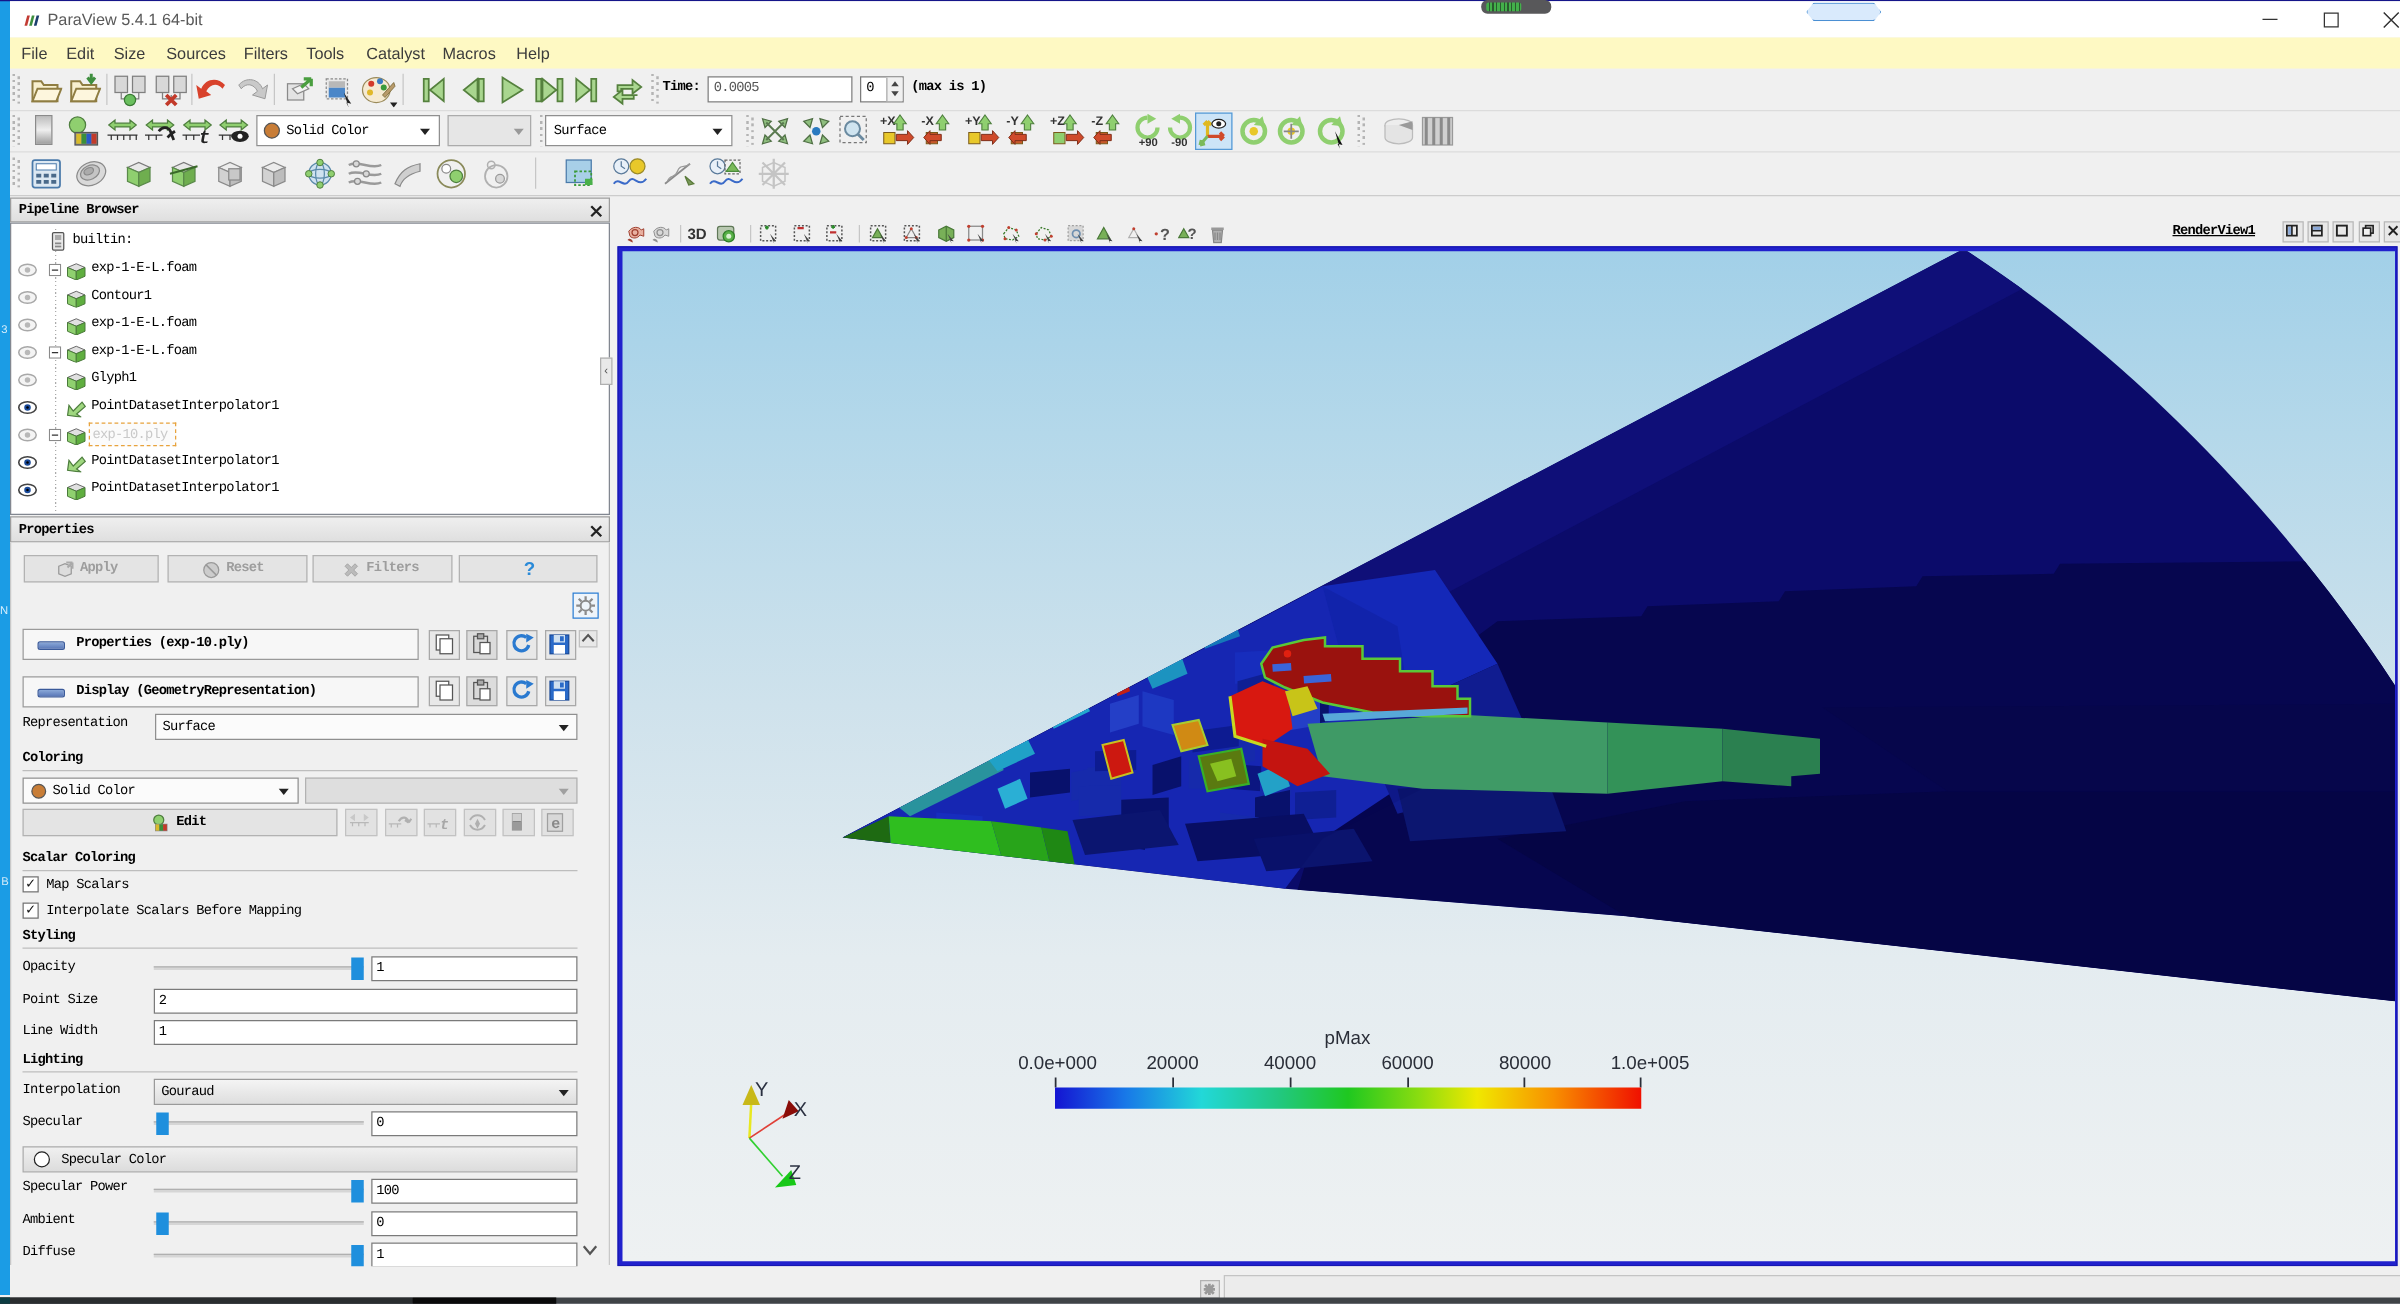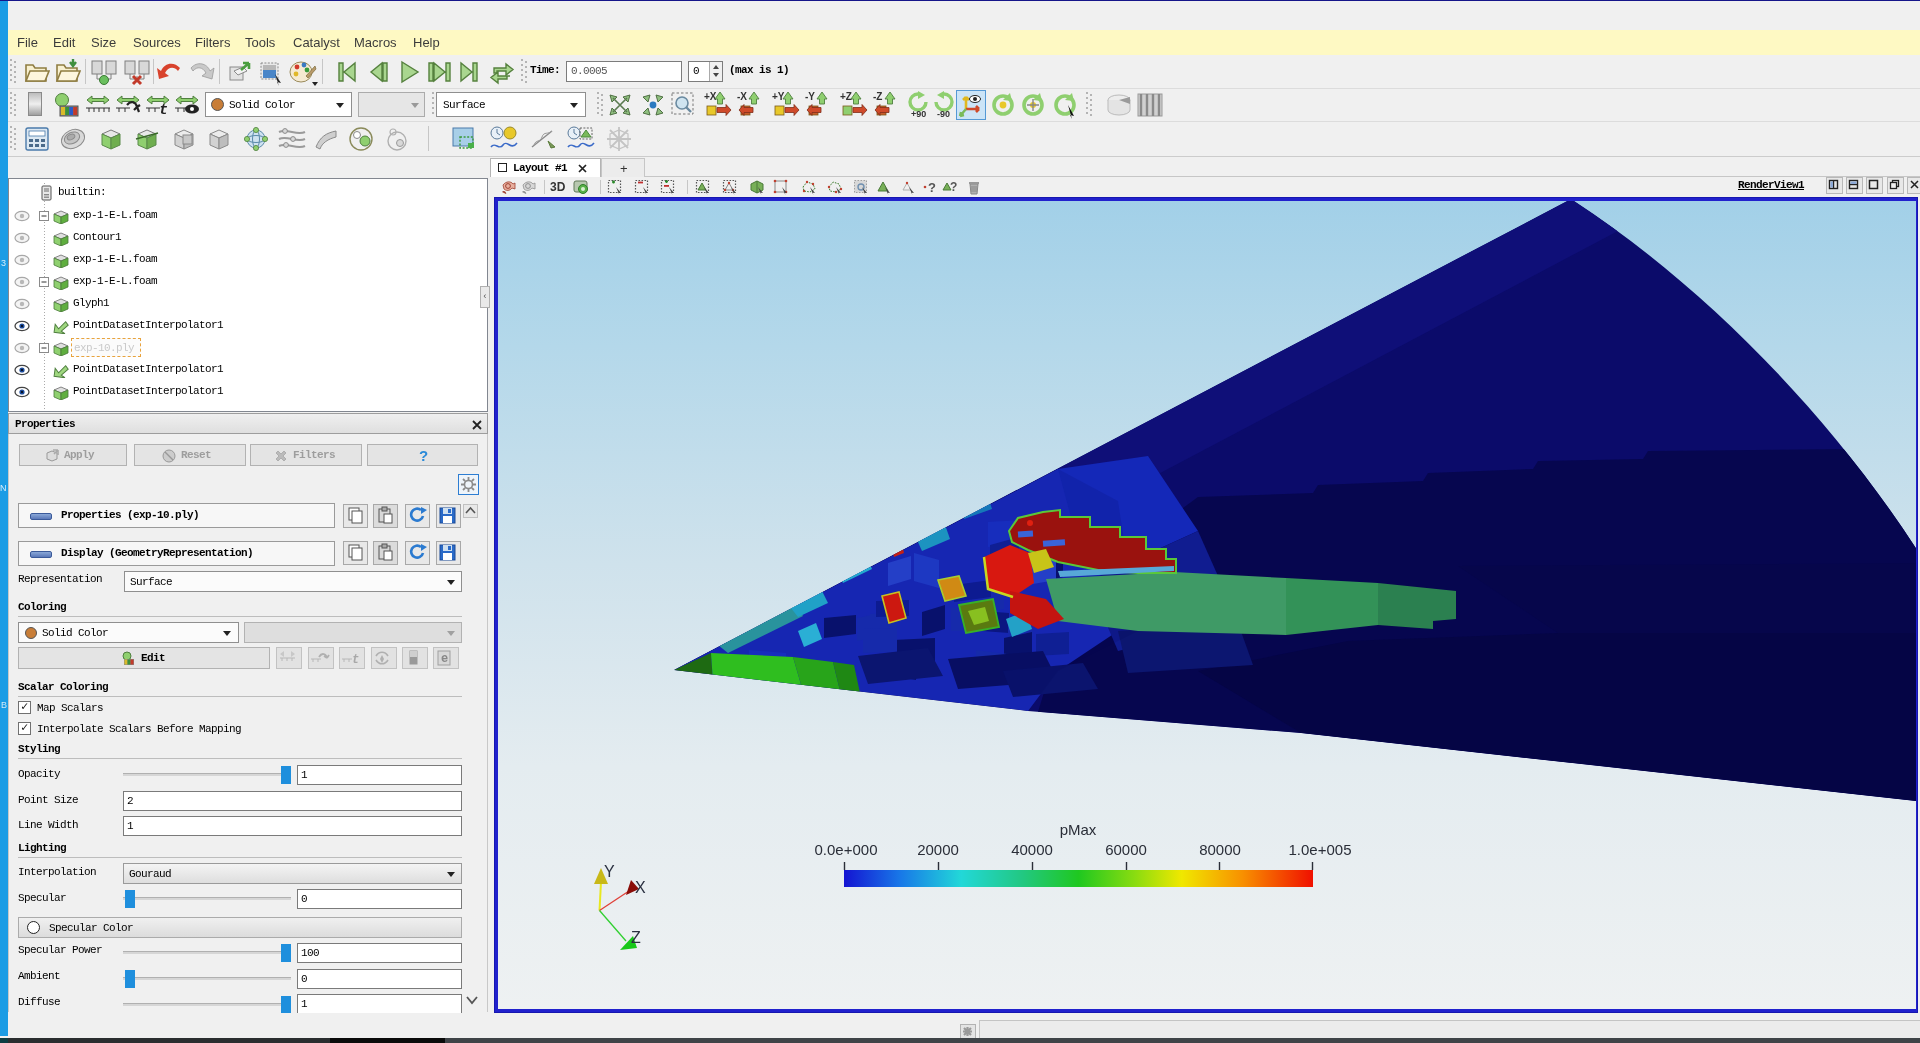--- a/index.html
+++ b/index.html
@@ -25,20 +25,39 @@
 <body>
 <div id="root" class="a" style="left:0;top:0;width:1920px;height:1043px">
 
 <div class="a" style="left:0;top:0;width:8px;height:1036px;background:#1b9ce5;overflow:hidden">
 <span class="a" style="left:1px;top:258px;color:#d8eefb;font-size:9px;font-family:'Liberation Sans'">3</span>
 <span class="a" style="left:0;top:483px;color:#d8eefb;font-size:9px;font-family:'Liberation Sans'">N</span>
 <span class="a" style="left:1px;top:700px;color:#cfe8f8;font-size:9px;font-family:'Liberation Sans'">B</span>
 </div>
 <div class="a" style="left:0;top:0;width:1920px;height:1px;background:#15158a"></div>
 
+<div class="a" style="left:8px;top:1px;width:1912px;height:29px;background:#ffffff">
+  <svg class="a" style="left:10px;top:9px" width="15" height="13" viewBox="0 0 28 15">
+    <polygon points="3,15 7,0 11,0 7,15" fill="#c23b33"></polygon>
+    <polygon points="10,15 14,0 18,0 14,15" fill="#3d8f3d"></polygon>
+    <polygon points="17,15 21,0 25,0 21,15" fill="#1c3e6e"></polygon>
+  </svg>
+  <div class="a sans" style="left:30px;top:7px;font-size:13px;color:#595959">ParaView 5.4.1 64-bit</div>
+
+  <div class="a" style="left:1177px;top:-1px;width:56px;height:11px;background:#58585a;border-radius:5px">
+    <div class="a" style="left:4px;top:2px;width:28px;height:7px;background:repeating-linear-gradient(90deg,#43b04a 0 2px,#2a5a2e 2px 3px);border-radius:2px"></div>
+  </div>
+  <div class="a" style="left:1437px;top:1px;width:60px;height:15px;background:#d9eafc;border:1px solid #4a8fd3;border-radius:7px;clip-path:polygon(10% 0,90% 0,100% 50%,90% 100%,10% 100%,0 50%)"></div>
+
+  <div class="a" style="left:1802px;top:14px;width:12px;height:1px;background:#333"></div>
+  <div class="a" style="left:1851px;top:9px;width:12px;height:12px;border:1px solid #333"></div>
+  <svg class="a" style="left:1898px;top:8px" width="14" height="14">
+        <path d="M1,1 L13,13 M13,1 L1,13" stroke="#333" stroke-width="1.2"></path>
+      </svg>
+</div>
 
 <div class="a sans" style="left:8px;top:30px;width:1912px;height:25px;background:#fef9c3;font-size:13px;color:#3c3c3c">
   <span class="a" style="left:9px;top:5px">File</span>
   <span class="a" style="left:45px;top:5px">Edit</span>
   <span class="a" style="left:83px;top:5px">Size</span>
   <span class="a" style="left:125px;top:5px">Sources</span>
   <span class="a" style="left:187px;top:5px">Filters</span>
   <span class="a" style="left:237px;top:5px">Tools</span>
   <span class="a" style="left:285px;top:5px">Catalyst</span>
   <span class="a" style="left:346px;top:5px">Macros</span>
@@ -400,20 +419,26 @@
   <svg class="a" style="left:605px;top:4px" width="28" height="28" viewBox="0 0 28 28">
     <g stroke="#c4c4c4" stroke-width="1.8" fill="none">
             <path d="M14,2 L14,26 M2,14 L26,14 M5,5 L23,23 M23,5 L5,23"></path>
           </g>
     <path d="M5,9 L14,5 L23,9 L23,20 L14,24 L5,20 Z" fill="none" stroke="#c4c4c4" stroke-width="1.2"></path>
   </svg>
       </div>
 </div>
 
 <div class="a" id="pipeline" style="left:8px;top:158px;width:480px;height:255px">
+  <div class="a hdr" style="left:0;top:0;width:480px;height:20px">
+    <span class="a lbl b" style="left:6px;top:3px">Pipeline Browser</span>
+    <svg class="a" style="left:462px;top:4px" width="12" height="12">
+          <path d="M2,2 L10,10 M10,2 L2,10" stroke="#222" stroke-width="1.8"></path>
+        </svg>
+  </div>
   <div class="a" style="left:0;top:20px;width:480px;height:234px;background:#fff;border:1px solid #828790">
     <div class="a" style="left:35px;top:4px;width:1px;height:228px;background-image:repeating-linear-gradient(to bottom,#aaa 0 1px,transparent 1px 3px)"></div>
 <svg class="a" style="left:30px;top:6px" width="17" height="16" viewBox="0 0 17 16">
           <rect x="3" y="1" width="9" height="14" rx="1" fill="#e8e8e8" stroke="#555"></rect>
           <rect x="5" y="3" width="5" height="4" fill="#aaa"></rect>
           <rect x="5" y="9" width="5" height="1.4" fill="#888"></rect>
           <rect x="5" y="11.5" width="5" height="1.4" fill="#888"></rect>
         </svg>
 <span class="a lbl" style="left:49px;top:7px">builtin:</span>
 <svg class="a" style="left:5px;top:31px" width="16" height="12" viewBox="0 0 16 12">
@@ -753,33 +778,20 @@
         <div class="a inp" style="left:288px;top:560px;width:165px;height:20px">
           <span class="lbl" style="position:absolute;left:3px;top:3px">1</span>
         </div>
 
     <svg class="a" style="left:456px;top:559px" width="14" height="14">
           <path d="M2,4 L7,10 L12,4" fill="none" stroke="#555" stroke-width="1.8"></path>
         </svg>
   </div>
 </div>
 
-<div class="a" id="tabbar" style="left:490px;top:158px;width:1430px;height:19px;background:#f0f0f0">
-  <div class="a" style="left:0;top:18px;width:1430px;height:1px;background:#c6c6c6"></div>
-  <div class="a" style="left:0;top:0;width:111px;height:19px;background:#fff;border:1px solid #b4b4b4;border-bottom:none">
-    <span class="a" style="left:7px;top:4px;width:9px;height:9px;border:1.5px solid #222"></span>
-    <span class="a lbl b" style="left:22px;top:3px">Layout #1</span>
-    <svg class="a" style="left:86px;top:4px" width="11" height="11">
-          <path d="M2,2 L9,9 M9,2 L2,9" stroke="#222" stroke-width="1.7"></path>
-        </svg>
-  </div>
-  <div class="a" style="left:111px;top:0;width:44px;height:19px;background:#ececec;border:1px solid #c6c6c6;border-bottom:none">
-    <span class="a sans" style="left:18px;top:2px;font-size:13px;color:#333">+</span>
-  </div>
-</div>
 
 <div class="a" id="rvtb" style="left:490px;top:177px;width:1430px;height:19px;background:#f0f0f0">
       <svg class="a" style="left:10px;top:2px" width="16" height="16" viewBox="0 0 16 16">
         <path d="M3,6 C6,2 11,2 13,5 L15,4 L15,10 L12,9 C10,12 6,12 4,10 Z" fill="#e8b0a0" stroke="#a04030" stroke-width="0.8"></path>
         <circle cx="8" cy="7" r="2.4" fill="none" stroke="#a04030"></circle>
         <path d="M2,13 C4,10 7,14 6,15 Z" fill="#a04030"></path>
       </svg>
 <svg class="a" style="left:30px;top:2px" width="16" height="16" viewBox="0 0 16 16">
         <path d="M3,6 C6,2 11,2 13,5 L15,4 L15,10 L12,9 C10,12 6,12 4,10 Z" fill="#d8d8d8" stroke="#909090" stroke-width="0.8"></path>
         <circle cx="8" cy="7" r="2.4" fill="none" stroke="#909090"></circle>

